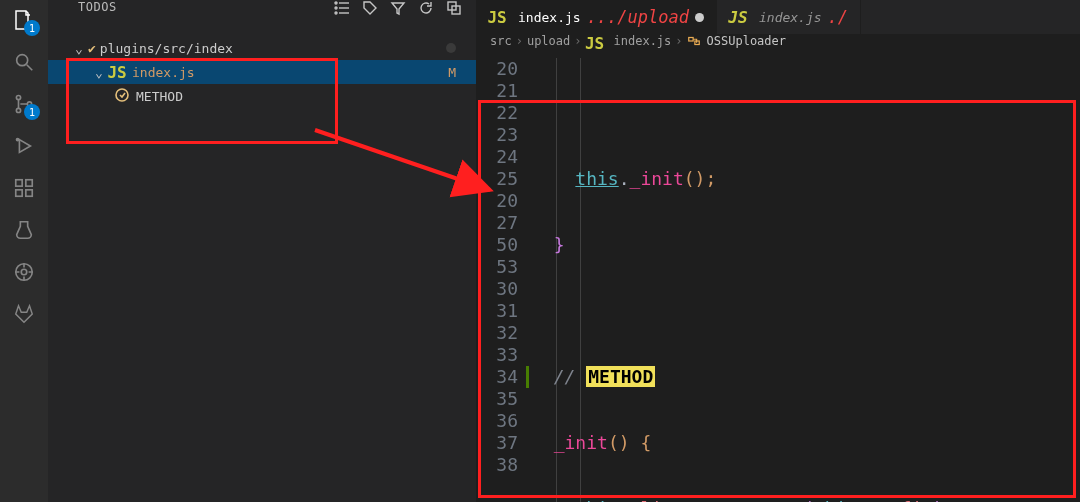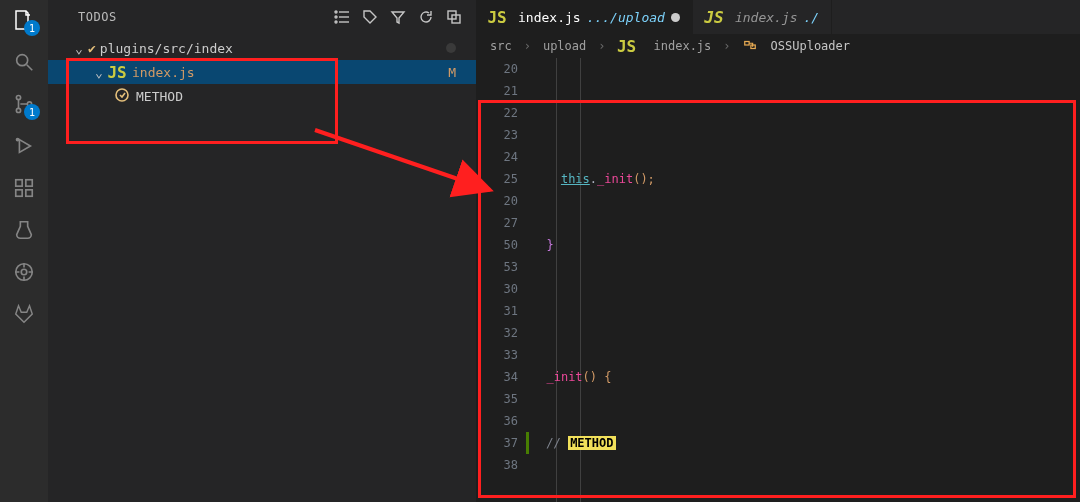--- a/index.html
+++ b/index.html
@@ -43,21 +43,20 @@
   
   .sidepanel {
     width: 428px;
     background: #252526;
     display: flex;
     flex-direction: column;
   }
   .panel-header {
     height: 34px;
     display: flex;
-    align-items: center;
     padding: 0 12px;
     gap: 8px;
     color: #bababa;
     font-size: 12px;
     letter-spacing: 0.5px;
   }
   .panel-header .title { flex: 1; padding-left: 18px; }
   .panel-header .hicon { width: 20px; color: #c5c5c5; display:flex; justify-content:center; }
 
   .tree { padding: 2px 0 0 0; position: relative; }
@@ -112,39 +111,39 @@
     padding: 0 12px;
     gap: 6px;
     color: #969696;
     font-style: italic;
     border-right: 1px solid #1e1e1e;
   }
   .tab.active { background:#1e1e1e; color:#ffffff; font-style: normal; }
   .tab .mod-dot {
     width:9px; height:9px; border-radius:50%; background:#cccccc;
   }
-  .tab .subpath { color:#7dd3fc; font-style: italic; font-size: 13px; }
+  .tab .subpath { color:#ef4444; font-style: italic; font-size: 17px; }
 
   .breadcrumbs {
     height: 24px;
-    display: flex; align-items: center;
+    display: flex; 
     padding: 0 14px;
     color: #a0a0a0;
-    gap: 12px;
+    gap: 4px;
     font-size: 12px;
   }
   .breadcrumbs .sep { color:#6c6c6c; }
   .breadcrumbs .cls { color:#c5c5c5; }
   .cls-icon { color:#e8ab53; margin-right:2px; }
 
   .code-area {
     flex: 1;
     display: flex;
     font-family: "Menlo","Consolas",monospace;
-    font-size: 12px;
+    font-size: 18px;
     line-height: 22px;
     position: relative;
     overflow: hidden;
   }
   .gutter {
     width: 56px;
     text-align: right;
     color: #6e7681;
     padding-right: 14px;
   }
@@ -363,22 +362,22 @@
       <div class="ln">38</div>
     </div>
 
     <div class="code">
       <div class="guide" style="left:24px"></div>
       <div class="guide" style="left:48px"></div>
 
       <div class="row">    <span class="tk-this">this</span><span class="tk-op">.</span><span class="tk-fn">_init</span><span class="tk-brace">();</span></div>
       <div class="row">  <span class="tk-brace2">}</span></div>
       <div class="row"></div>
+      <div class="row"><div class="git-add"></div>  <span class="tk-ctag">// </span><span class="tk-hlY">METHOD</span></div>
       <div class="row">  <span class="tk-fn">_init</span><span class="tk-brace">() {</span></div>
-      <div class="row"><div class="git-add"></div>  <span class="tk-ctag">// </span><span class="tk-hlY">METHOD</span></div>
       <div class="row">    <span class="tk-this">this</span><span class="tk-op">.</span><span class="tk-prop">client</span><span class="tk-op"> = </span><span class="tk-new">new </span><span class="tk-cls">OSS</span><span class="tk-brace2">(</span><span class="tk-this">this</span><span class="tk-op">.</span><span class="tk-prop">config</span><span class="tk-brace2">);</span></div>
       
       
       
       
       
       
       
       
       

